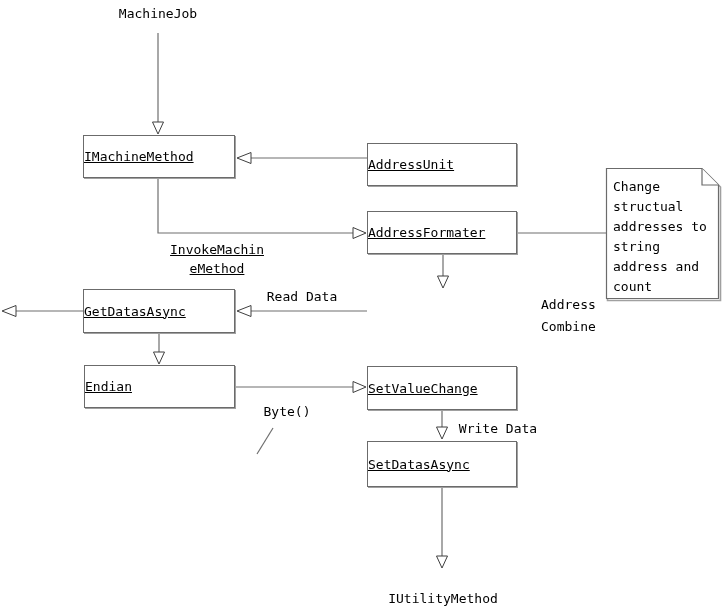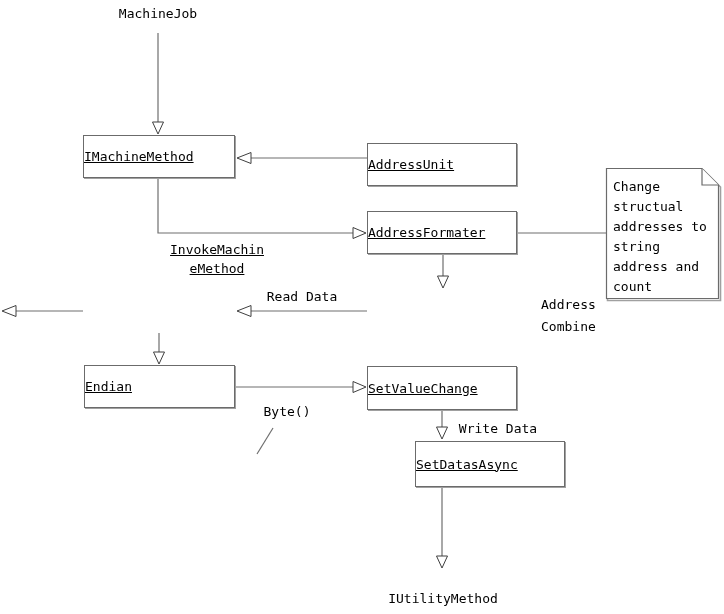--- a/index.html
+++ b/index.html
@@ -95,27 +95,30 @@
 
   <div class="node" style="left:83px; top:135px; width:152px; height:43px;">
     <span>IMachineMethod</span>
   </div>
   <div class="node" style="left:367px; top:135px; width:150px; height:43px;margin-top:8px;">
     <span>AddressUnit</span>
   </div>
   <div class="node" style="left:367px; top:211px; width:150px; height:43px;">
     <span>AddressFormater</span>
   </div>
+  <div class="node" style="left:83px; top:289px; width:152px; height:44px;">
+    <span>GetDatasAsync</span>
+  </div>
   <div class="node" style="left:84px; top:365px; width:151px; height:43px;">
     <span>Endian</span>
   </div>
   <div class="node" style="left:367px; top:366px; width:150px; height:44px;">
     <span>SetValueChange</span>
   </div>
-  <div class="node" style="left:367px; top:441px; width:150px; height:46px;margin-left:48px;">
+  <div class="node" style="left:367px; top:441px; width:150px; height:46px;">
     <span>SetDatasAsync</span>
   </div>
 
   <div class="flabel centered" style="left:217px; top:240px;text-decoration:underline;">InvokeMachin
 eMethod</div>
   <div class="flabel centered" style="left:302px; top:287px;">Read Data</div>
   <div class="flabel" style="left:541px; top:294px; line-height:22px;">Address
 Combine</div>
   <div class="flabel centered" style="left:287px; top:402px;">Byte()</div>
   <div class="flabel centered" style="left:498px; top:419px;">Write Data</div>

